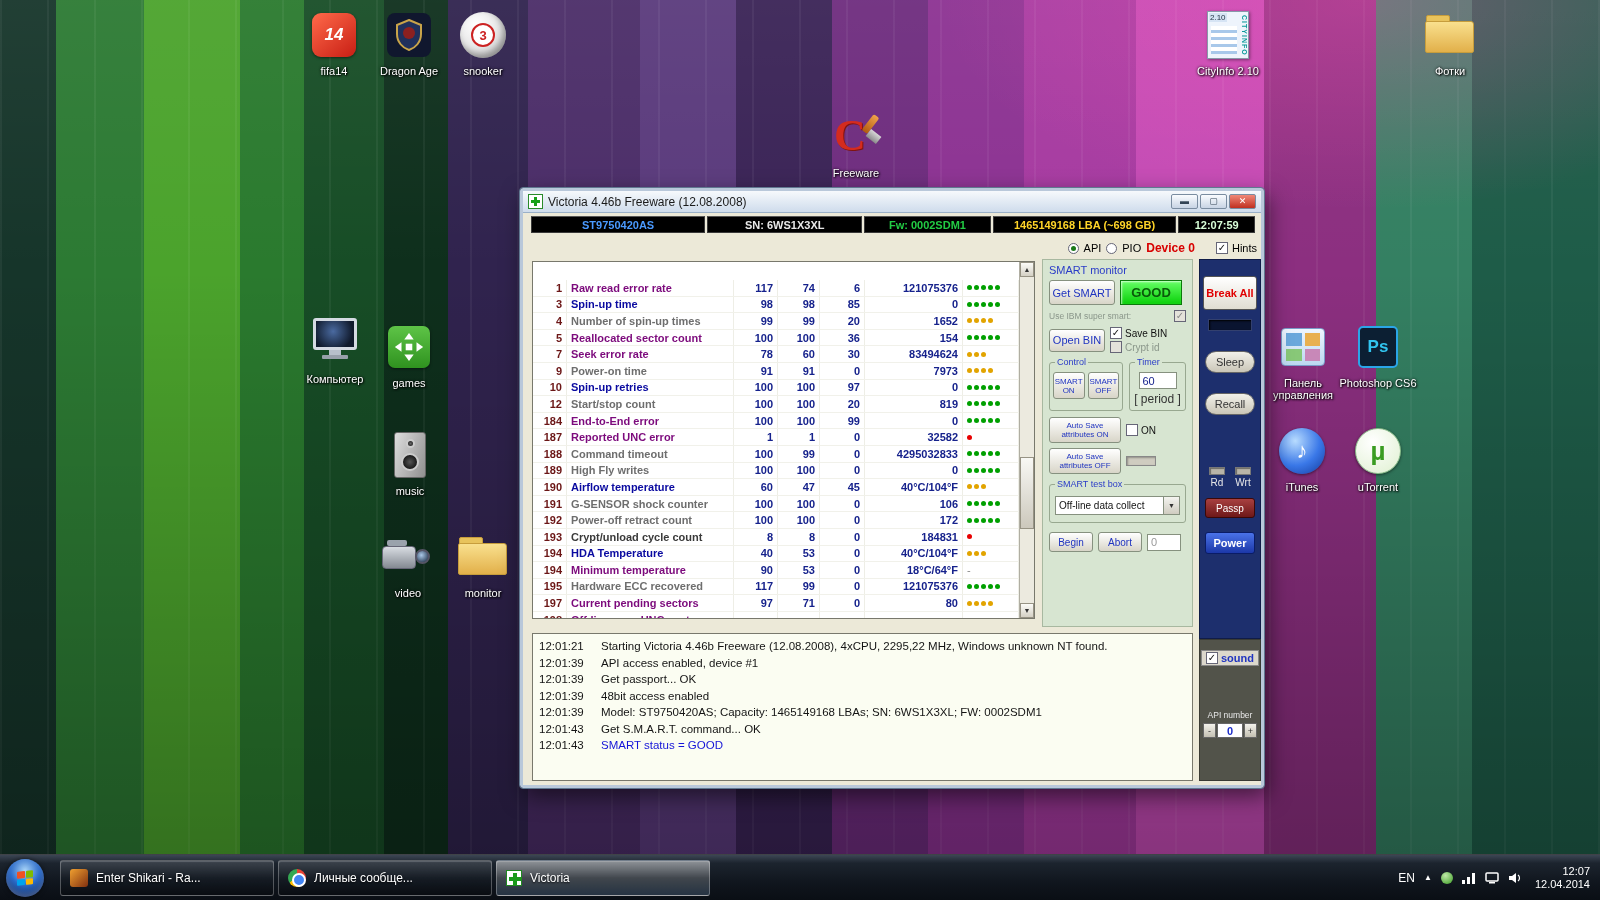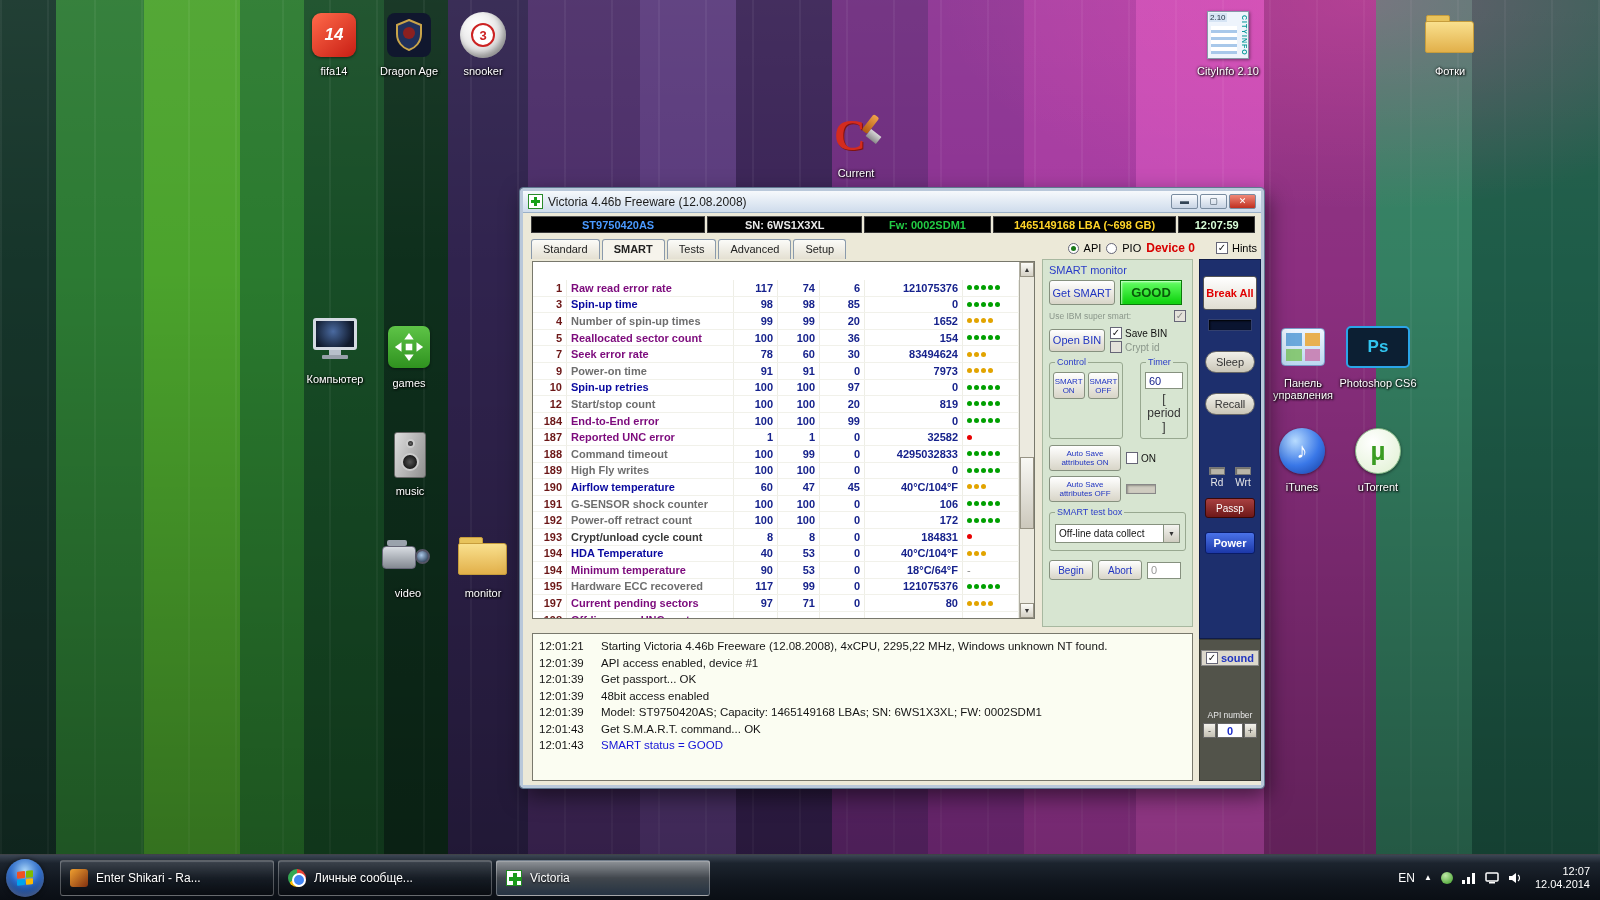--- a/index.html
+++ b/index.html
@@ -44,21 +44,21 @@
 .a-mus{width:32px;height:46px;background:linear-gradient(110deg,#ddd,#909090);border:1px solid #666;border-radius:3px;display:flex;flex-direction:column;align-items:center;justify-content:space-evenly}
 .a-mus .s1{width:9px;height:9px;border-radius:50%;background:radial-gradient(#666,#111);border:2px solid #ccc}
 .a-mus .s2{width:18px;height:18px;border-radius:50%;background:radial-gradient(#555,#000);border:2px solid #ccc}
 .a-vid{position:relative;width:52px;height:40px}
 .a-vid .body{position:absolute;left:0;top:9px;width:34px;height:23px;background:linear-gradient(#d8dce2,#848a92);border:1px solid #666677;border-radius:4px}
 .a-vid .lens{position:absolute;right:4px;top:12px;width:15px;height:15px;border-radius:50%;background:radial-gradient(circle at 40% 38%,#aac8e8,#15253c);border:2px solid #555566}
 .a-vid .top{position:absolute;left:5px;top:3px;width:20px;height:6px;background:#9aa2ac;border-radius:2px}
 .a-cp{width:44px;height:38px;border:1px solid #7a9cc8;border-radius:4px;background:linear-gradient(#eef6ff,#bcd8f0);display:grid;grid-template-columns:1fr 1fr;gap:3px;padding:4px}
 .a-cp span:nth-child(1){background:#6aa8dc}.a-cp span:nth-child(2){background:#e8b050}
 .a-cp span:nth-child(3){background:#88c878}.a-cp span:nth-child(4){background:#c888b8}
-.a-ps{width:64px;height:42px;background:#0c1f33;border:2px solid #2aa5e8;border-radius:5px;color:#31c5f0;font-weight:bold;font-size:17px;display:flex;align-items:center;justify-content:center}
+.a-ps{width:40px;height:42px;background:#0c1f33;border:2px solid #2aa5e8;border-radius:5px;color:#31c5f0;font-weight:bold;font-size:17px;display:flex;align-items:center;justify-content:center}
 .a-it{width:46px;height:46px;border-radius:50%;background:radial-gradient(circle at 35% 28%,#b8dcff,#3a78e8 55%,#123a9c);color:#fff;font-size:22px;display:flex;align-items:center;justify-content:center;box-shadow:0 1px 3px rgba(0,0,0,.5)}
 .a-ut{width:46px;height:46px;border-radius:50%;background:radial-gradient(circle at 38% 30%,#ffffff,#dff0d0);border:1px solid #88bb88;color:#3a9c22;font-size:26px;font-weight:bold;display:flex;align-items:center;justify-content:center;box-shadow:0 1px 3px rgba(0,0,0,.5)}
 
 #win{position:absolute;left:520px;top:188px;width:744px;height:600px;background:#ece9d8;border:3px solid #b9c8da;outline:1px solid #607890;border-radius:3px;box-shadow:4px 8px 22px rgba(0,0,0,.55);z-index:5}
 .titlebar{position:absolute;left:0;top:0;right:0;height:22px;background:linear-gradient(#f6f9fc,#cfdcec);display:flex;align-items:center;padding:0 5px;gap:5px;border-bottom:1px solid #9ab0c8}
 .wtitle{font-size:12px;color:#1a1a1a;flex:1;white-space:nowrap;overflow:hidden}
 .wbtns{display:flex;gap:2px}
 .wb{width:27px;height:15px;border:1px solid #7a8ca0;border-radius:2px;background:linear-gradient(#fafcff,#c8d4e4);font-size:9px;line-height:13px;text-align:center;color:#334455}
 .wb.close{background:linear-gradient(#f08878,#c03020);color:#fff;font-weight:bold}
 .plusicon{width:15px;height:15px;background:#fff;border:1px solid #2a8a2a;position:relative;flex:none}
@@ -97,21 +97,21 @@
 .monitor{position:absolute;left:519px;top:68px;width:151px;height:368px;background:#d7e5d1;border:1px solid #a8b8a0;padding:4px 6px;font-size:10px}
 .mtitle{color:#2a3cc8;font-size:11px;margin-bottom:4px}
 .mrow{display:flex;align-items:center;gap:5px;margin-bottom:5px}
 .vbtn{background:linear-gradient(#ffffff,#d8d5c8);border:1px solid #86917f;border-radius:3px;color:#2034c0;display:flex;align-items:center;justify-content:center;text-align:center}
 .getsmart{width:66px;height:25px;font-size:11px}
 .good{width:62px;height:25px;background:linear-gradient(#66ff66,#0ad00a);border:1px solid #0a7a0a;color:#0a5a0a;font-weight:bold;font-size:13px;display:flex;align-items:center;justify-content:center;box-shadow:inset 1px 1px 2px rgba(255,255,255,.7)}
 .ibm .glab{color:#8a968a;font-size:8.5px;flex:1}
 .binstack{display:flex;flex-direction:column;gap:2px}
 .cbrow{display:flex;align-items:center;gap:3px;font-size:10px;color:#111}
 .cbrow.grayed span{color:#8a968a}
-.grow{display:flex;gap:17px;margin:9px 0 6px}
+.grow{display:flex;gap:6px;margin:9px 0 6px}
 .gbox{border:1px solid #98a890;border-radius:3px;position:relative;padding:9px 4px 4px}
 .glabel{position:absolute;top:-6px;left:5px;background:#d7e5d1;color:#2a3cc8;font-size:9px;line-height:10px;padding:0 2px}
 .ctrl{width:74px;display:flex;gap:3px;justify-content:center}
 .sbtn{width:32px;height:27px;font-size:8px;line-height:9px;padding:1px}
 .timer{width:57px;text-align:center}
 .tfield{background:#fff;border:1px solid #86917f;font-size:11px;color:#16228c;display:flex;align-items:center;padding:0 3px;height:17px}
 .timer .tfield{width:38px;margin:0 auto}
 .period{font-size:12px;color:#333;margin-top:3px}
 .asbtn{width:72px;height:26px;font-size:8px;line-height:9px;padding:1px}
 .pbox{width:30px;height:10px;background:#cfccc0;border:1px solid #888;box-shadow:inset 1px 1px 2px rgba(0,0,0,.3)}
@@ -200,21 +200,21 @@
         <div class="lbl">snooker</div>
       </div>
       <div class="dicon" style="left: 814px; top: 110px;">
         <div class="art">
           <div class="a-cc">
             <span class="c">C</span>
             <span class="br"></span>
             <span class="br2"></span>
           </div>
         </div>
-        <div class="lbl">Current</div>
+        <div class="lbl">Freeware</div>
       </div>
       <div class="dicon" style="left: 1186px; top: 8px;">
         <div class="art">
           <div class="a-ci">
             <span class="v">2.10</span>
             <span class="n">CITYINFO</span>
             <span class="g"></span>
           </div>
         </div>
         <div class="lbl">CityInfo 2.10</div>
@@ -326,21 +326,20 @@
 
     <div class="infobar">
       <div class="seg s-model">ST9750420AS</div>
       <div class="seg s-sn">SN: 6WS1X3XL</div>
       <div class="seg s-fw">Fw: 0002SDM1</div>
       <div class="seg s-cap">1465149168 LBA (~698 GB)</div>
       <div class="seg s-clk">12:07:59</div>
     </div>
 
     <div class="tabbar">
-      <span id="tabs"><span class="tab">Standard</span><span class="tab active">SMART</span><span class="tab">Tests</span><span class="tab">Advanced</span><span class="tab">Setup</span></span>
       <span class="modectl">
         <span class="radio sel"></span>
         <span>API</span>
         <span class="radio"></span>
         <span>PIO</span>
         <span class="device">Device 0</span>
         <span class="hintsgap">
           <span class="cb">✓</span>
           <span>Hints</span>
         </span>

